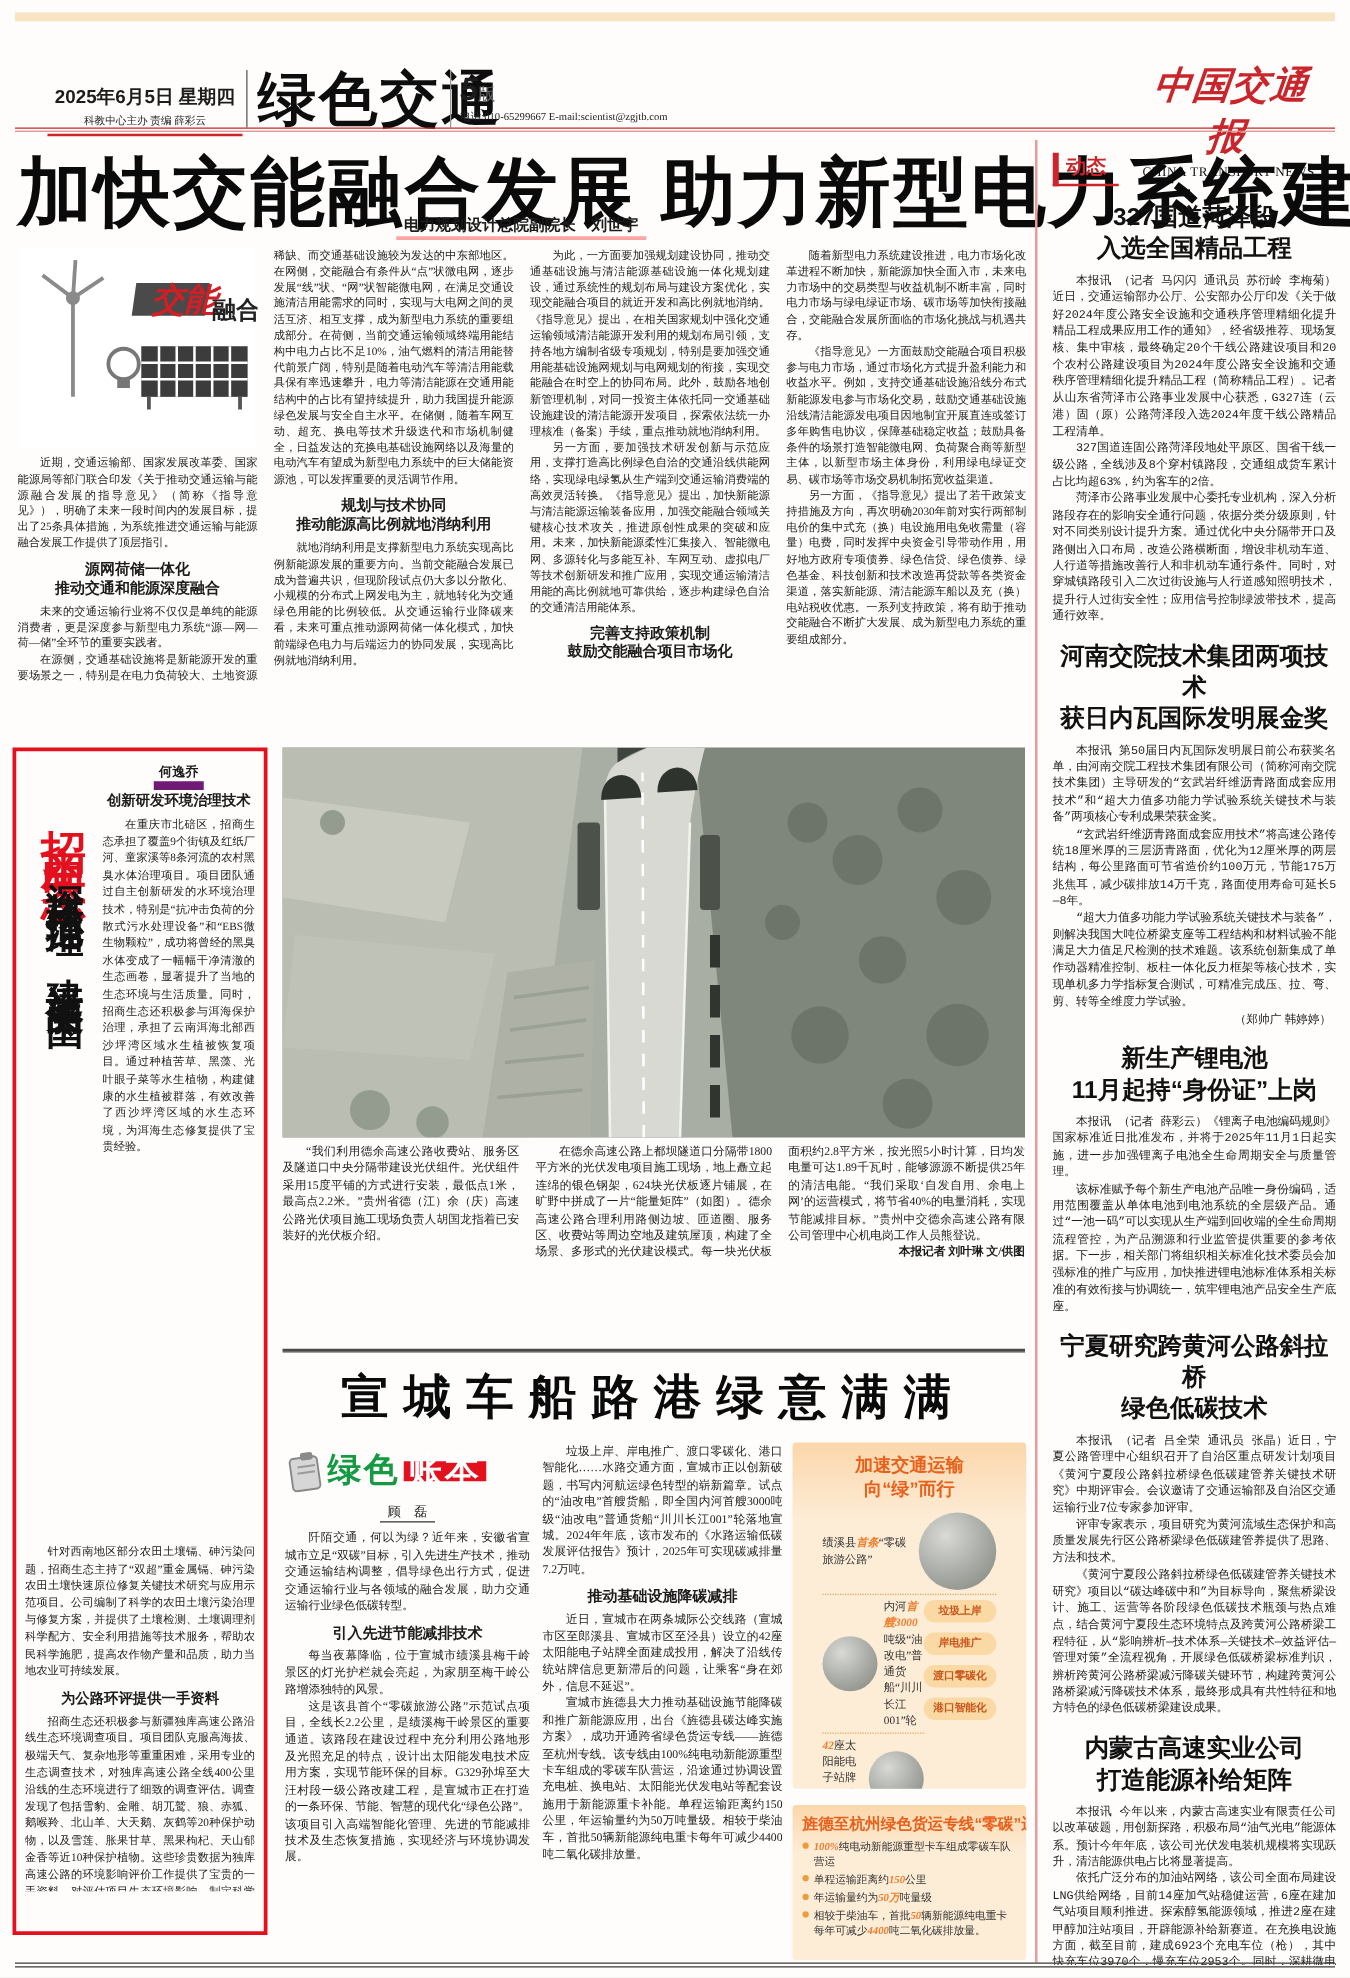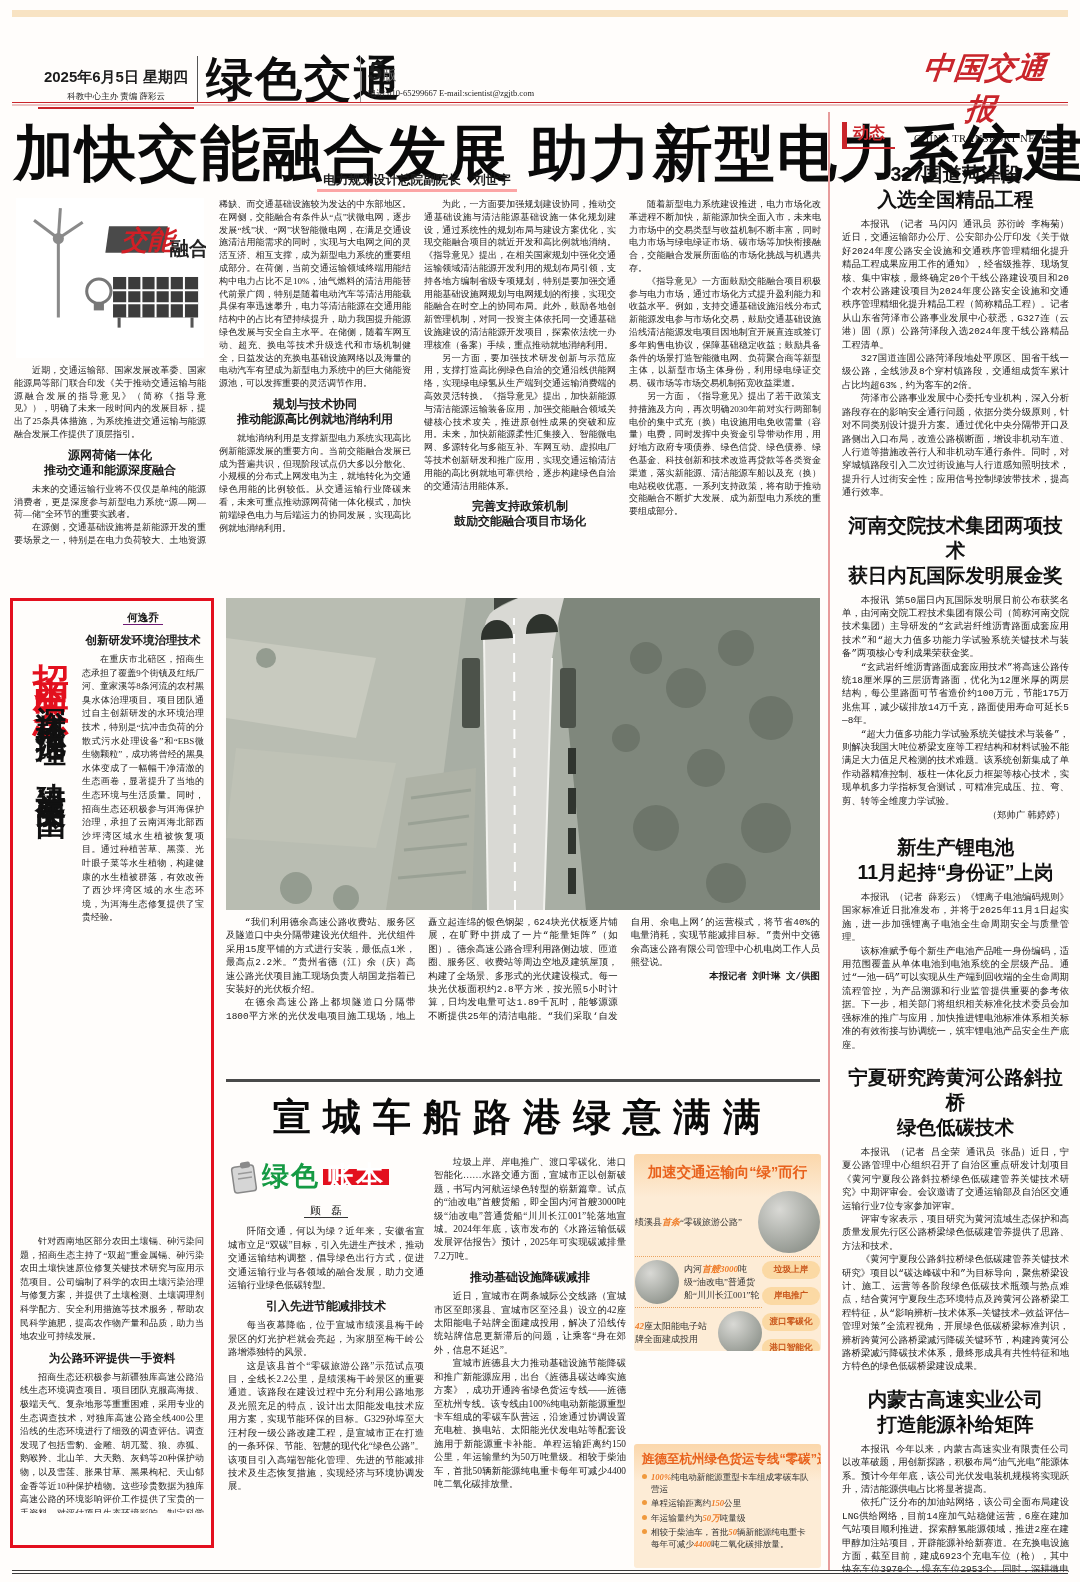--- a/index.html
+++ b/index.html
@@ -50,46 +50,46 @@
   
   .redbox{left:10px;top:598px;width:204px;height:950px;border:3px solid #e3101e;padding:8px 7px;overflow:hidden;}
   .rb-row1{display:flex;height:622px;overflow:hidden;}
   .rb-title{width:62px;writing-mode:vertical-rl;text-orientation:upright;line-height:62px;
             font-family:"Liberation Sans",sans-serif;padding-top:26px;}
   .rb-t-red{color:#e3101e;font-size:36px;font-weight:900;letter-spacing:12px;}
   .rb-t-black{color:#111;font-size:30px;font-weight:900;letter-spacing:6px;}
   .rb-colA{flex:1;overflow:hidden;}
   .rb p{font-size:9px;line-height:13.6px;text-align:justify;}
   .rb-author{text-align:center;font-size:10.5px;font-weight:bold;margin:2px 0 8px;}
-  .rb-author span{border-bottom:1px solid #701a75;padding:0 4px 1px;}
+  .rb-author span{border-bottom:7px solid #701a75;padding:0 4px 1px;}
   .rb-head{font-weight:bold;text-align:center;font-size:11.5px;margin:7px 0 5px;
            font-family:"Liberation Sans",sans-serif;}
   .rb-row2{margin-top:4px;height:278px;overflow:hidden;}
   
   .photo{left:226px;top:598px;width:594px;height:312px;overflow:hidden;background:#9aa098;}
   
   .cap{left:226px;top:916px;width:594px;height:158px;column-count:3;column-gap:13px;
-       font-size:9.4px;line-height:13.4px;text-align:justify;overflow:hidden;font-family:Liberation Mono, monospace;}
+       font-size:9.4px;line-height:13.4px;text-align:justify;overflow:hidden;}
   .cap-byline{text-align:right;font-weight:bold;text-indent:0 !important;}
   .mid-rule{left:226px;top:1079px;width:594px;height:2px;border-top:2px solid #4a4a4a;border-bottom:1px solid #4a4a4a;}
   
   .x-head{left:226px;top:1092px;width:594px;text-align:center;font-size:38px;font-weight:900;
           letter-spacing:12px;font-family:"Liberation Sans",sans-serif;color:#0a0a0a;white-space:nowrap;}
   .xz{font-size:9.4px;line-height:13.4px;text-align:justify;overflow:hidden;}
   .x-col1{left:228px;top:1156px;width:196px;height:420px;}
   .x-col2{left:434px;top:1156px;width:192px;height:420px;}
   .badge{display:flex;align-items:center;margin:4px 0 10px;}
   .badge .gc{font-size:27px;font-weight:900;color:#159a43;font-family:"Liberation Sans",sans-serif;letter-spacing:2px;}
   .badge .rc{font-size:27px;font-weight:900;color:#fff;background:#e3101e;padding:1px 4px;margin-left:3px;
              font-family:"Liberation Sans",sans-serif;letter-spacing:2px;}
   .x-author{text-align:center;font-size:10.5px;font-weight:normal;margin:0 0 8px;}
   .x-author span{border-bottom:1px solid #333;padding:0 6px 1px;}
   
-  .igbox{left:634px;top:1154px;width:187px;height:197px;background:linear-gradient(#fbd7ab,#fdecd6 22%);
-         border-radius:3px;padding:9px 1px;overflow:hidden;}
+  .igbox{left:634px;top:1154px;width:187px;height:277px;background:linear-gradient(#fbd7ab,#fdecd6 22%);
+         border-radius:3px;padding:9px 24px;overflow:hidden;}
   .ig-title{color:#e8611c;font-weight:900;font-size:14.5px;text-align:center;
             font-family:"Liberation Sans",sans-serif;margin-bottom:6px;}
   .ig-row{display:flex;align-items:center;border-bottom:1px dotted #eaa35f;padding:3px 0;}
   .ig-text{font-size:9px;line-height:13px;color:#333;flex:1;}
   .ig-hl{color:#ef7d2a;font-style:italic;font-weight:bold;}
   .ig-circle{width:62px;height:62px;border-radius:50%;background:radial-gradient(circle at 35% 30%,#d9d9d5,#7d837b);flex-shrink:0;margin-left:5px;}
   .ig-circle.sm{width:44px;height:44px;margin:0 5px 0 0;}
   .ig-mid{display:flex;}
   .ig-mid-l{flex:1;}
   .ig-chips{width:58px;padding-top:4px;}

